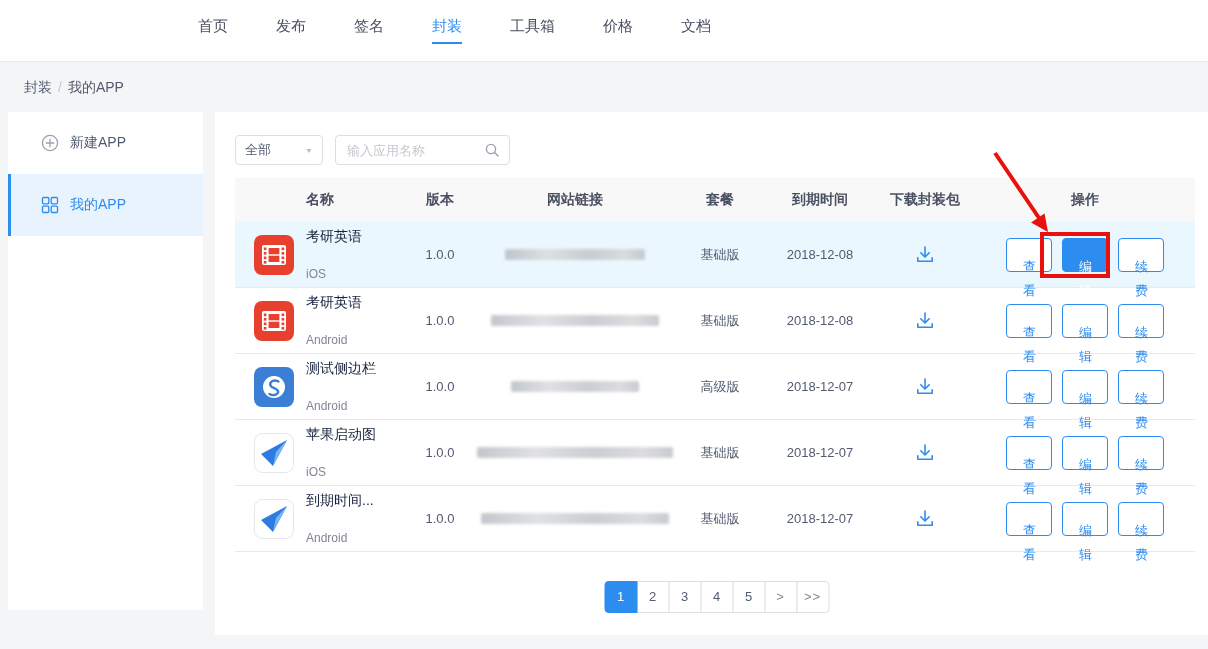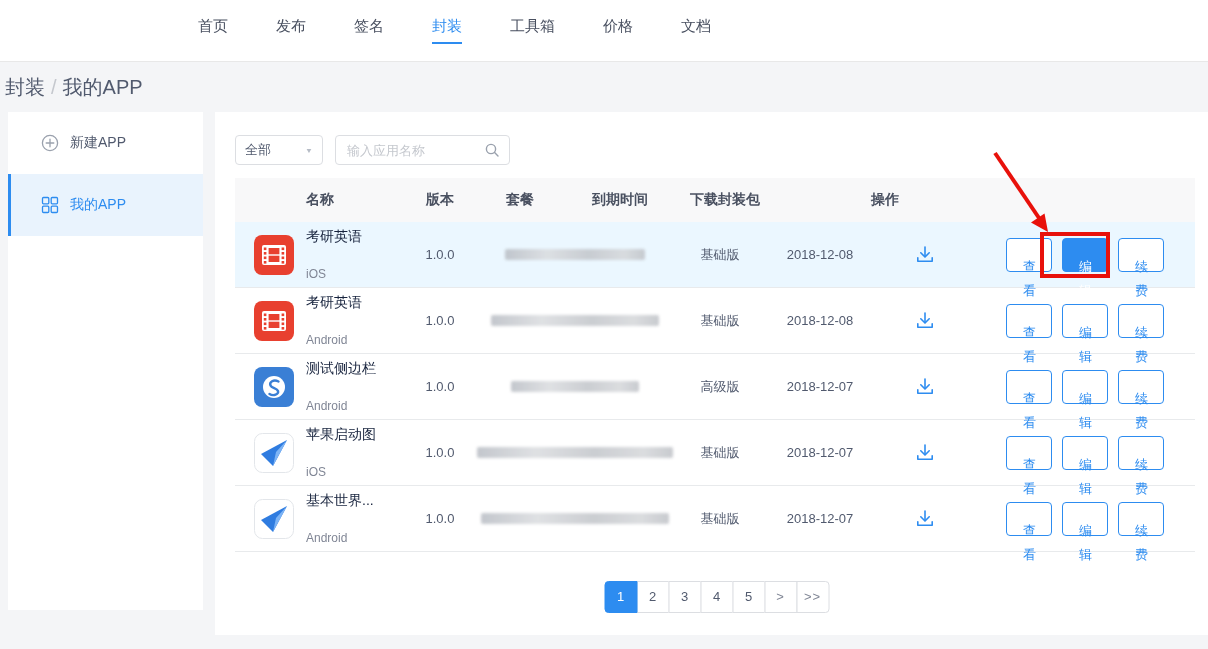--- a/index.html
+++ b/index.html
@@ -23,21 +23,21 @@
   .nav-item span {
     font-size:15px; color:#495060; padding-bottom:6px;
     border-bottom:2px solid transparent;
     font-family:Liberation Mono, monospace;
   }
   .nav-item.active span { color:#2d8cf0; border-bottom-color:#2d8cf0; }
 
   
   .breadcrumb {
     position:absolute; top:62px; left:0; height:50px; line-height:50px;
-    padding-left:5px; font-size:20px; color:#515a6e;
+    padding-left:24px; font-size:14px; color:#515a6e;
   }
   .breadcrumb .sep { color:#c5c8ce; margin:0 6px; }
 
   
   .sidebar {
     position:absolute; left:8px; top:112px; width:195px; height:498px;
     background:#fff;
   }
   .side-item {
     height:62px; display:flex; align-items:center; padding-left:30px;
@@ -199,20 +199,21 @@
         <circle cx="7" cy="7" r="4.6" fill="none" stroke="#9aa1ad" stroke-width="1.4"></circle>
         <line x1="10.6" y1="10.6" x2="14" y2="14" stroke="#9aa1ad" stroke-width="1.4" stroke-linecap="round"></line>
       </svg>
     </div>
   </div>
 
   <div class="table">
     <div class="thead">
       <div class="cell col-name">名称</div>
       <div class="cell col-version">版本</div>
+      <div class="cell col-link">网站链接</div>
       <div class="cell col-plan">套餐</div>
       <div class="cell col-expire">到期时间</div>
       <div class="cell col-dl">下载封装包</div>
       <div class="cell col-actions">操作</div>
     </div>
 
     <div class="trow highlight">
       <div class="cell col-name">
         <svg class="appicon" viewBox="0 0 40 40">
           <rect width="40" height="40" rx="8" fill="#e8402f"></rect>
@@ -359,21 +360,21 @@
     </div>
 
     <div class="trow">
       <div class="cell col-name">
         <svg class="appicon" viewBox="0 0 40 40">
           <rect x="0.5" y="0.5" width="39" height="39" rx="8" fill="#fff" stroke="#e3e6ea"></rect>
           <polygon points="7,21 33,7 19,33" fill="#2f7ce0"></polygon>
           <polygon points="19,33 33,7 22,19" fill="#7db4f5"></polygon>
         </svg>
         <div class="nameblock">
-          <div class="appname">基本世界...</div>
+          <div class="appname">到期时间...</div>
           <div class="platform">Android</div>
         </div>
       </div>
       <div class="cell col-version">1.0.0</div>
       <div class="cell col-link">
           <span class="blur-bar" style="width:188px"></span>
         </div>
       <div class="cell col-plan">基础版</div>
       <div class="cell col-expire">2018-12-07</div>
       <div class="cell col-dl">

